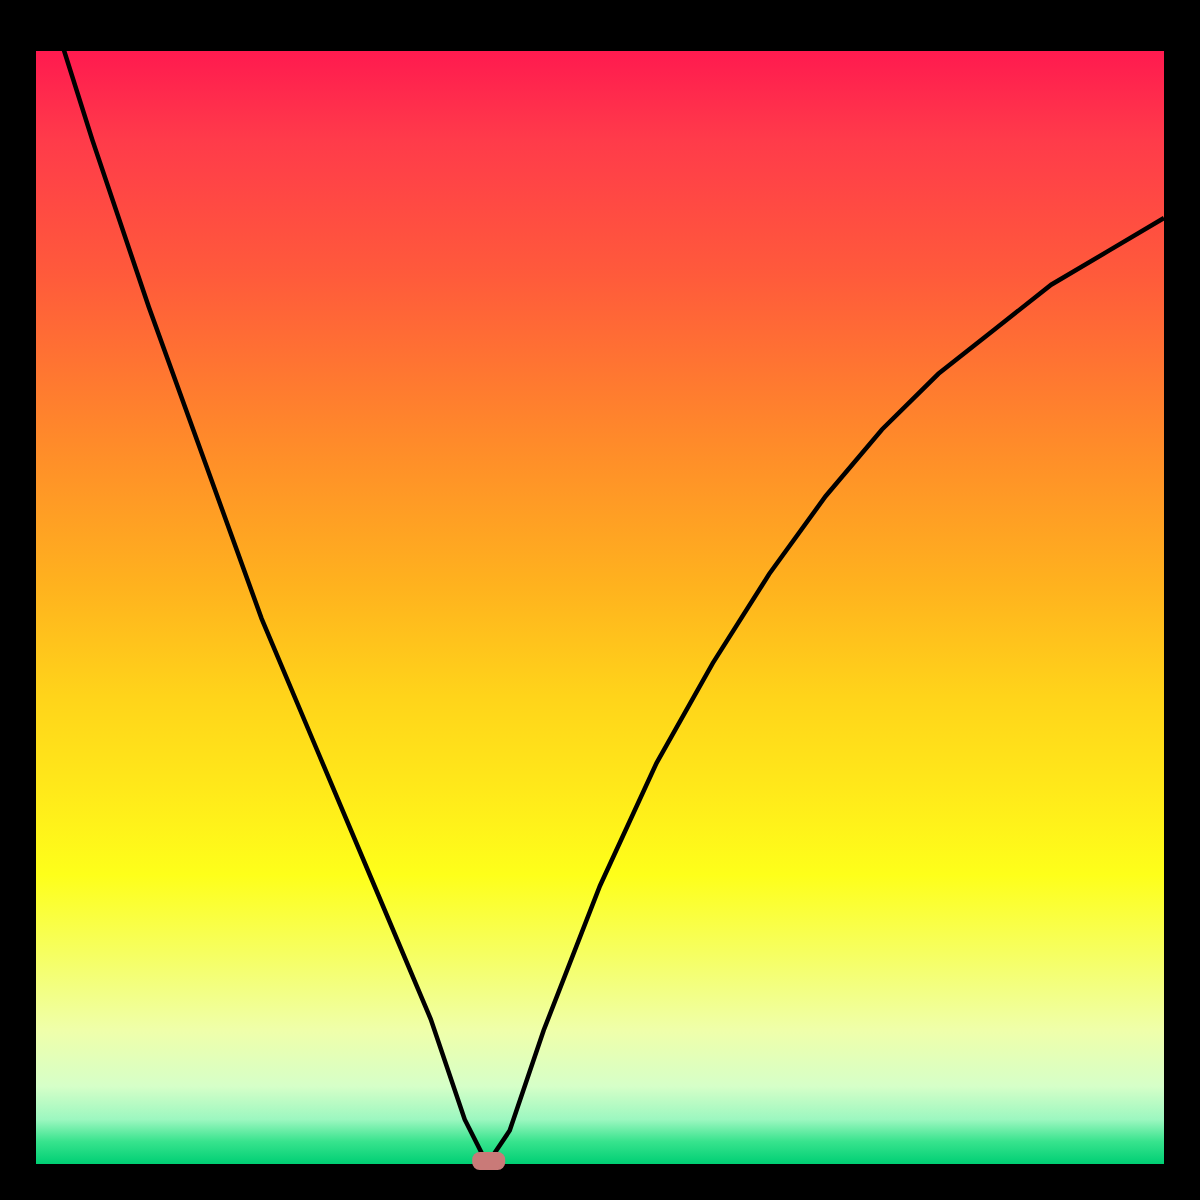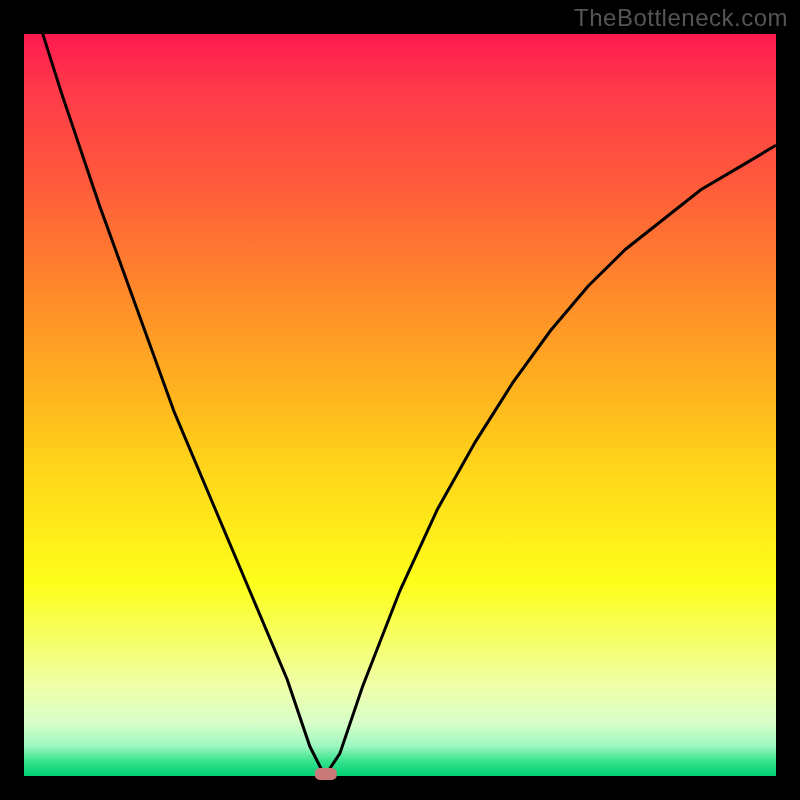--- a/index.html
+++ b/index.html
@@ -65,21 +65,20 @@
   }
   .marker {
     fill: #c97a78;
     stroke: none;
   }
 </style>
 </head>
 <body>
 <div class="outer">
 
-  <div class="attribution">TheBottleneck.com</div>
 
   <div class="plot">
     <svg viewBox="0 0 752 742" preserveAspectRatio="none">
       <path id="left-curve" class="curve" d="M0.0 -59.4 L37.6 59.4 L75.2 170.7 L112.8 274.5 L150.4 378.4 L188.0 467.5 L225.6 556.5 L263.2 645.5 L285.8 712.3 L300.8 742.0 "></path>
       <path id="right-curve" class="curve" d="M300.8 742.0 L315.8 719.7 L338.4 653.0 L376.0 556.5 L413.6 474.9 L451.2 408.1 L488.8 348.7 L526.4 296.8 L564.0 252.3 L601.6 215.2 L639.2 185.5 L676.8 155.8 L714.4 133.6 L752.0 111.3 "></path>
       <rect id="min-marker" class="marker" rx="5" ry="5" x="290.8" y="734.0" width="22" height="12"></rect>
     </svg>
   </div>
 
 </div>

